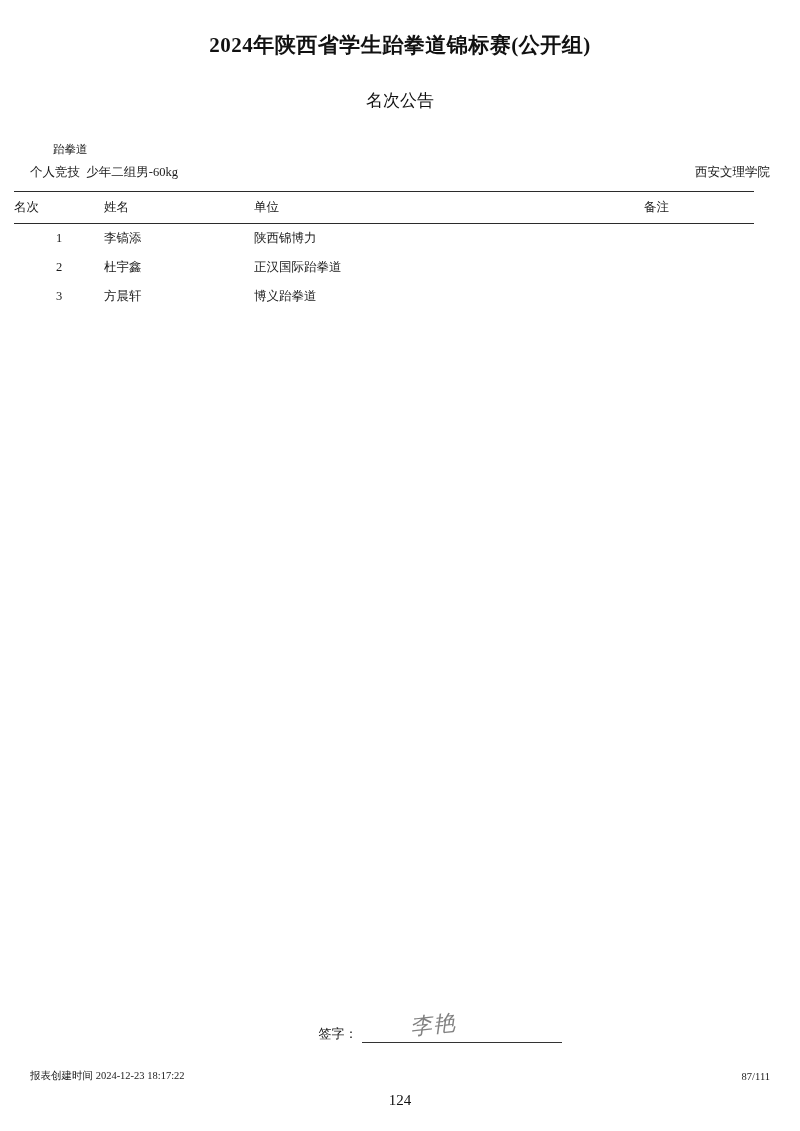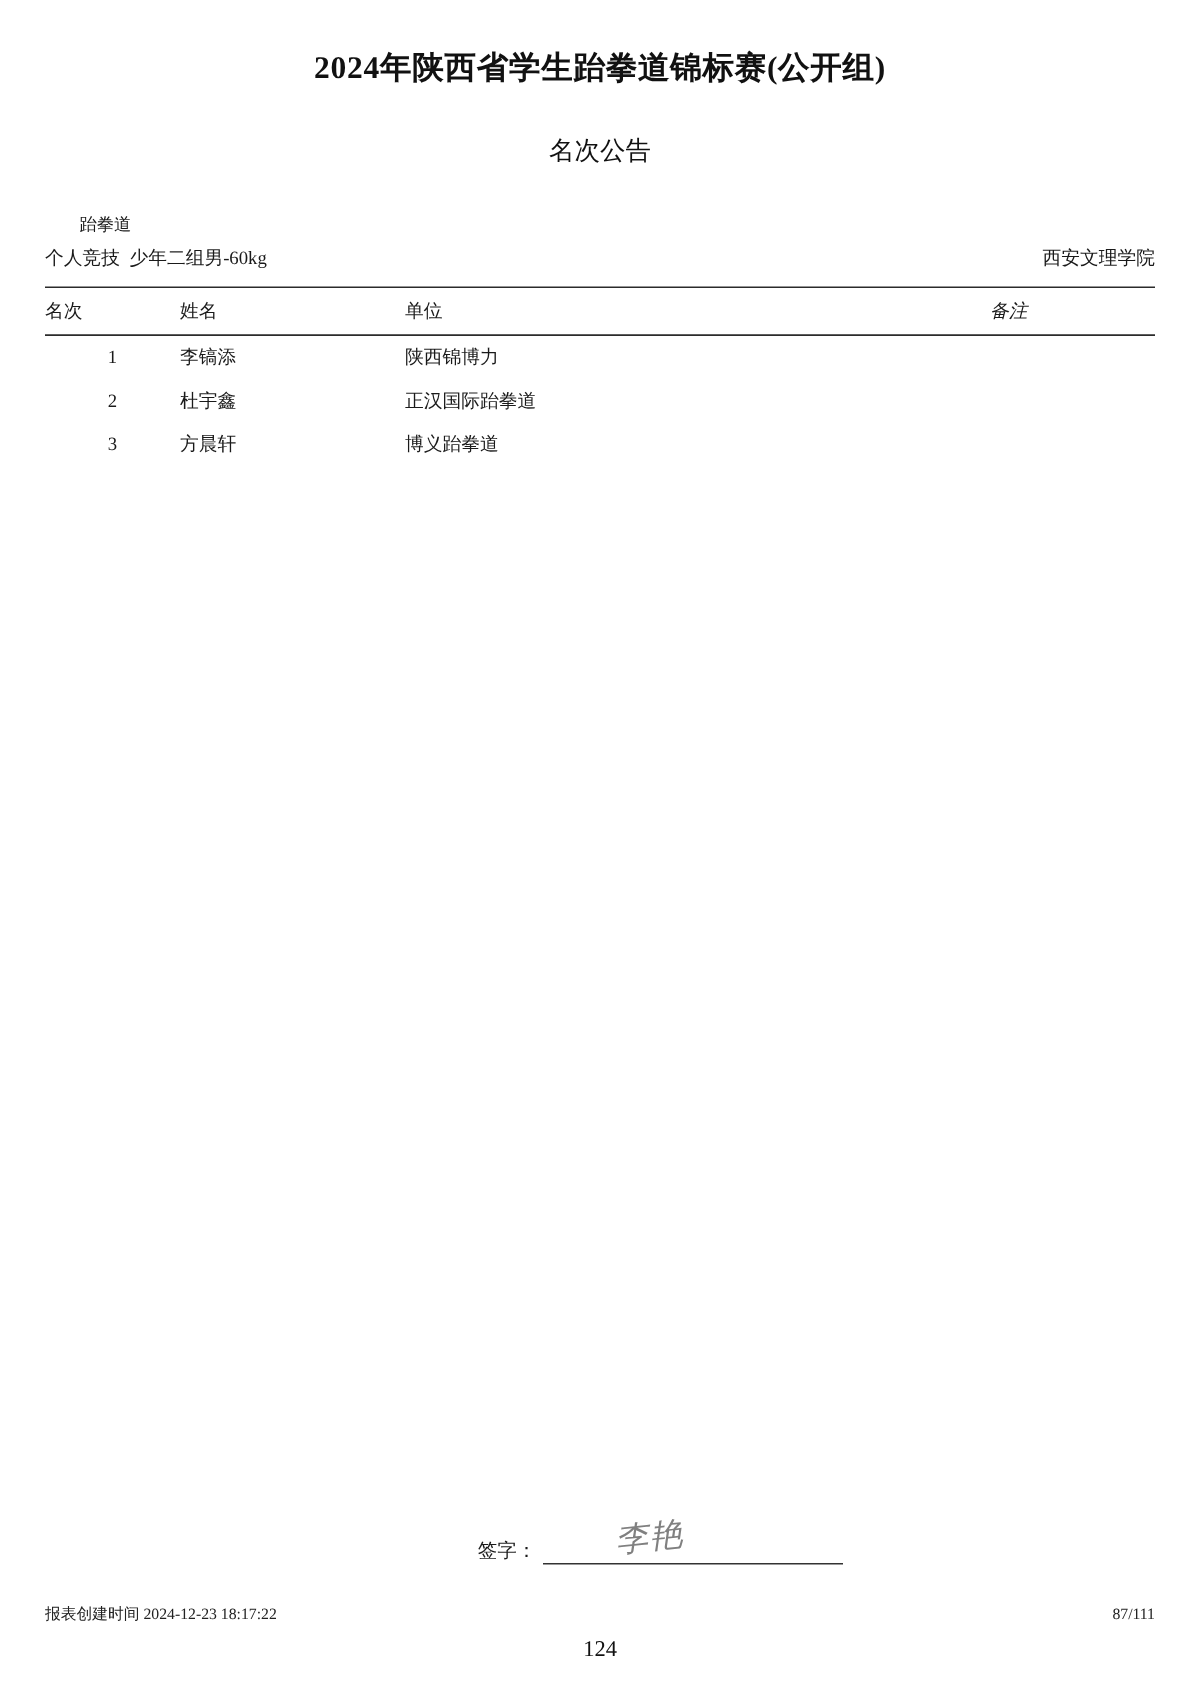--- a/index.html
+++ b/index.html
@@ -54,21 +54,21 @@
   }
   .meta-left {
     font-size: 12.5px;
     white-space: pre;
   }
   .meta-right {
     font-size: 12.5px;
     padding-right: 0px;
   }
   table.rank-table {
-    margin: 10px 30px 0 30px;
+    margin: 10px 30px 0 14px;
     width: 740px;
     border-collapse: collapse;
     font-size: 12.5px;
   }
   table.rank-table thead th {
     font-weight: normal;
     text-align: left;
     padding: 7px 0 7px 0;
     border-top: 1.2px solid #2b2b2b;
     border-bottom: 1.2px solid #2b2b2b;
@@ -79,21 +79,21 @@
     font-size: 12.5px;
     border: none;
   }
   .col-rank   { width: 90px; text-align: center; }
   .col-name   { width: 150px; }
   .col-unit   { width: 390px; }
   .col-remark { width: 110px; }
   thead .col-rank { text-align: left; padding-left: 45px; }
   thead .col-name { padding-left: 8px; }
   thead .col-unit { padding-left: 8px; }
-  thead .col-remark { padding-left: 8px; font-style: italic; }
+  thead .col-remark { padding-left: 8px; }
   tbody .col-rank { text-align: center; padding-left: 0; }
   tbody .col-name { padding-left: 8px; }
   tbody .col-unit { padding-left: 8px; }
   tbody .col-remark { padding-left: 8px; }
 
   .sign-row {
     position: absolute;
     left: 0;
     right: 0;
     bottom: 88px;

